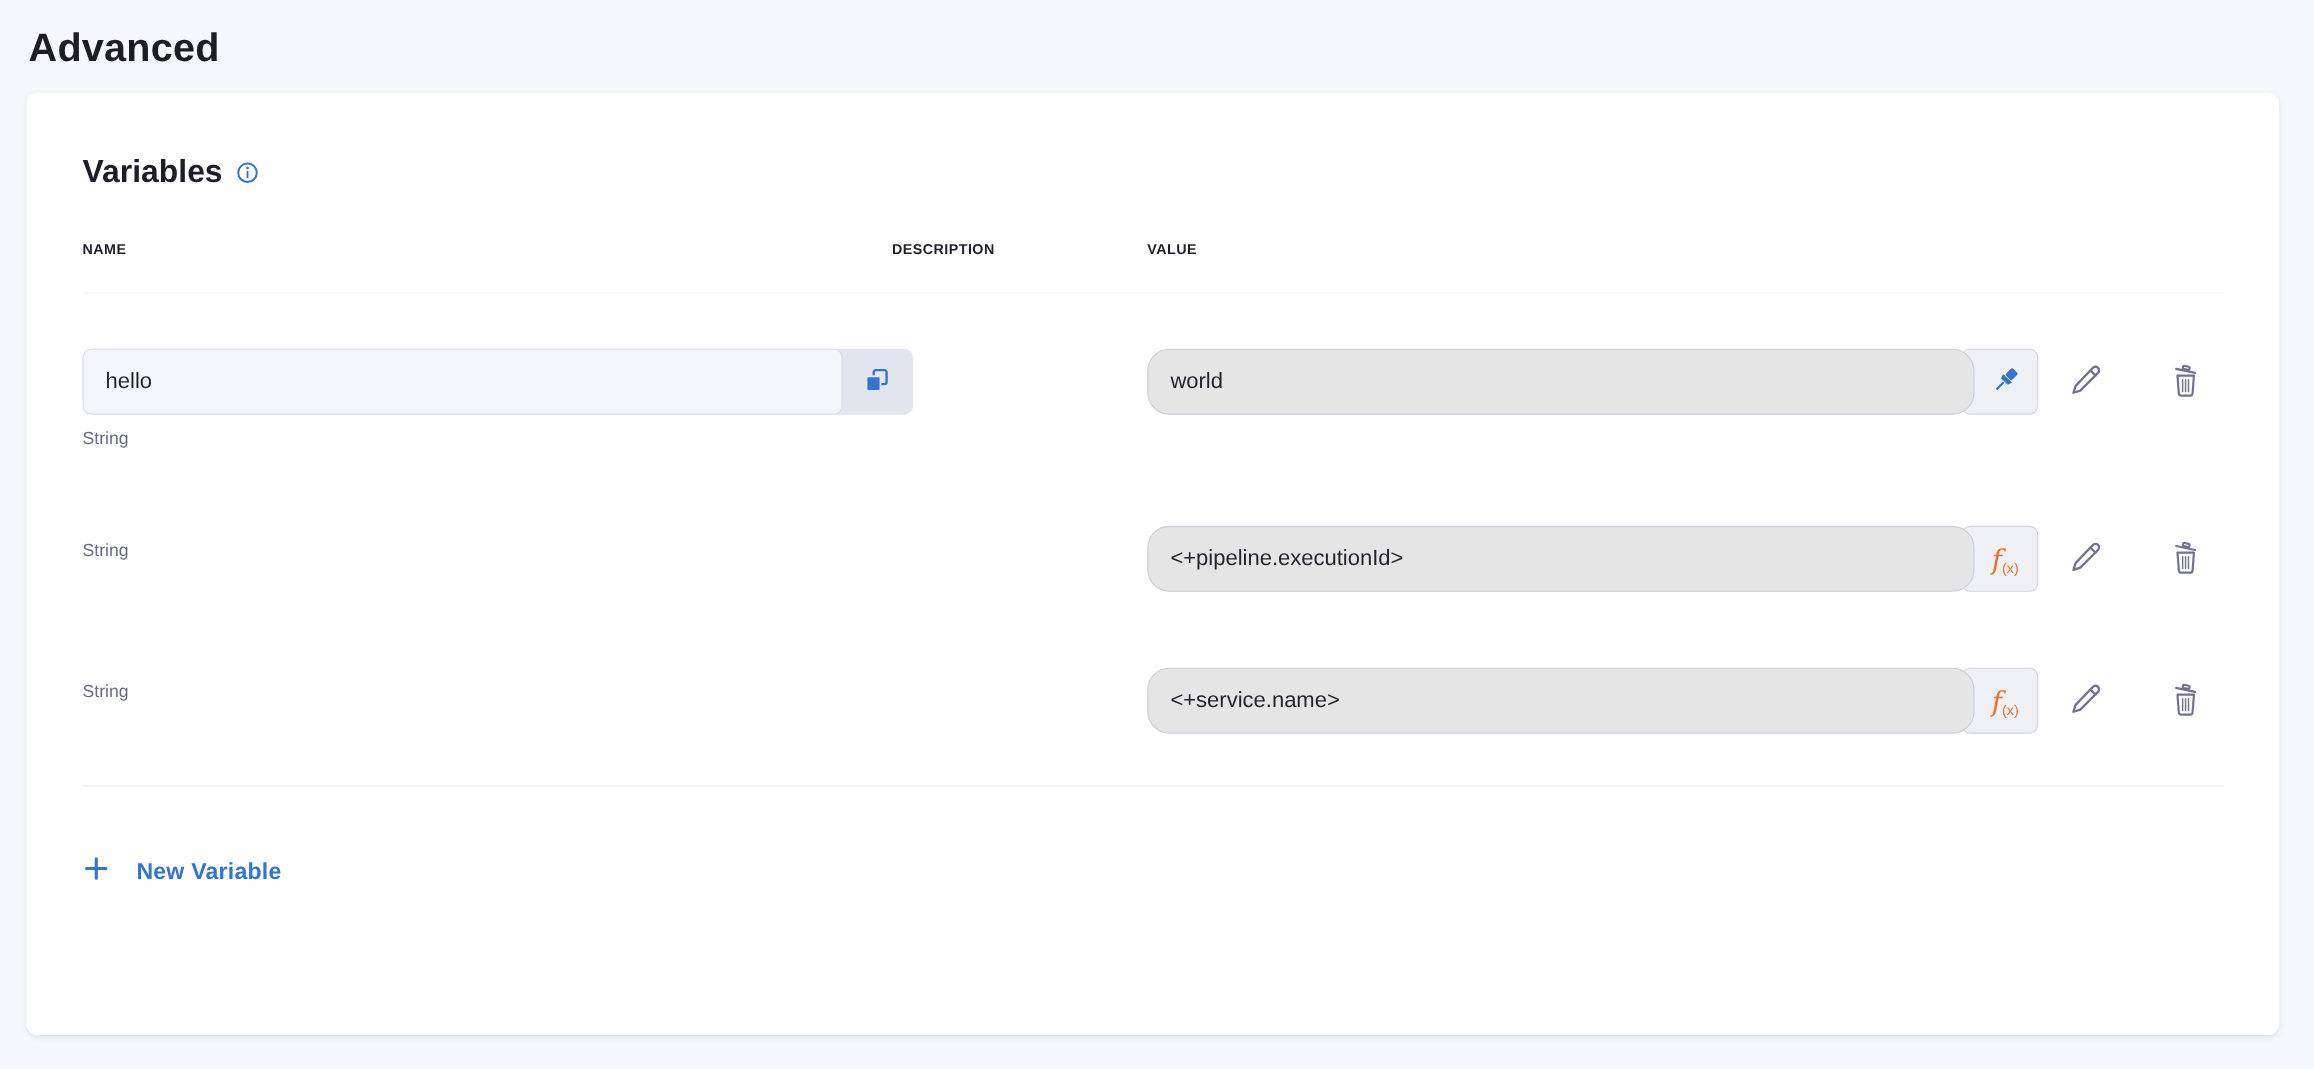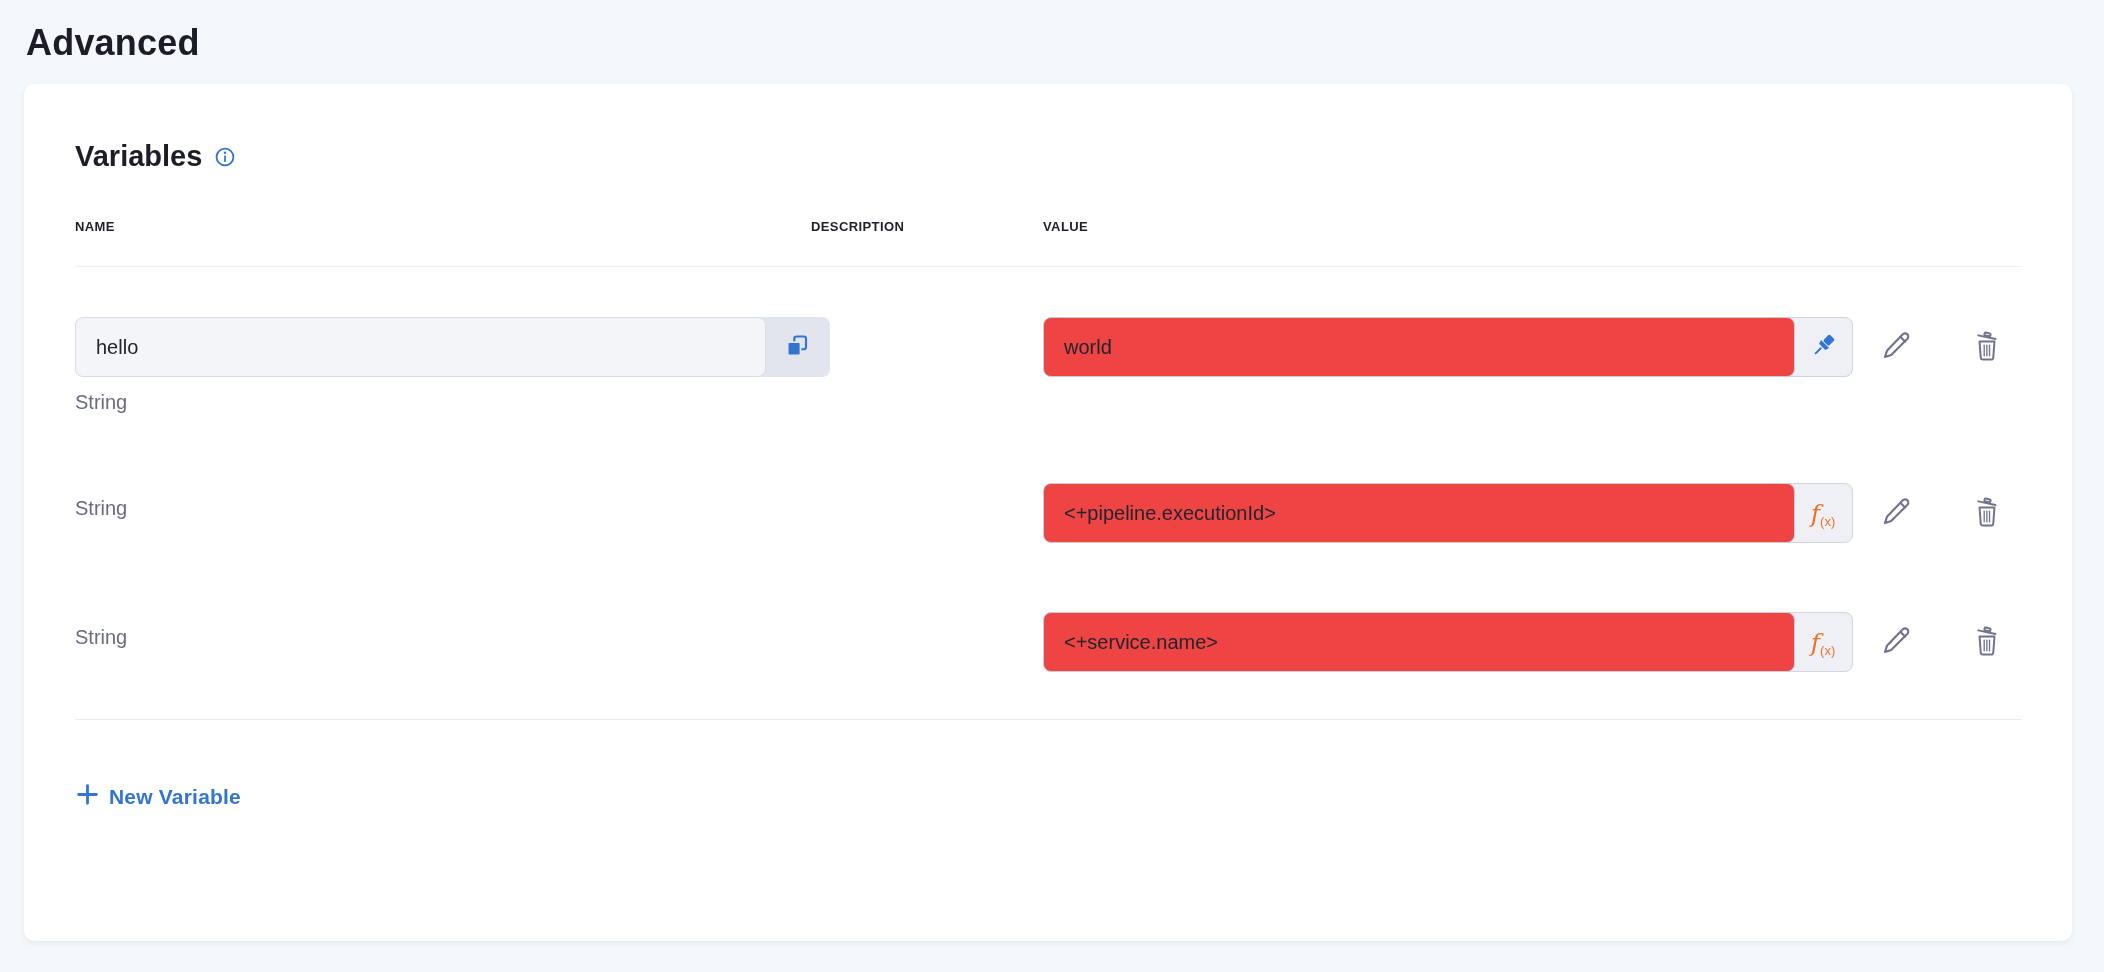--- a/index.html
+++ b/index.html
@@ -48,27 +48,27 @@
     font-size:20px; color:#23242e; padding:0 20px;
     font-family:inherit; outline:none; min-width:0;
   }
   .copy-btn {
     width:76px; margin-left:-12px; z-index:0;
     background:#e2e5ee; border-radius:8px;
     display:flex; align-items:center; justify-content:center;
     padding-left:10px; cursor:pointer; border:none;
   }
 
-  .type-label { font-size:20px; color:#696b80; margin-top:14px; }
+  .type-label { font-size:16px; color:#696b80; margin-top:14px; }
 
   
   .valuefield { display:flex; height:60px; width:810px; position:relative; }
   .valuefield .vf-input {
     position:relative; z-index:1; flex:1;
-    background:#ef4444; border:1px solid #c9ccd9; border-radius:8px;
+    background:#e5e5e5; border:1px solid #c9ccd9; border-radius:20px;
     font-size:20px; color:#23242e; padding:0 20px;
     font-family:inherit; outline:none; min-width:0;
   }
   .mode-btn {
     width:70px; margin-left:-12px; z-index:0;
     background:#eef0f6; border:1px solid #d2d4df; border-radius:8px;
     display:flex; align-items:center; justify-content:center;
     padding-left:10px; cursor:pointer;
   }
 
@@ -79,21 +79,21 @@
   .fx sub { font-size:13px; font-style:normal; font-family:"Liberation Sans", sans-serif; line-height:1; margin-bottom:-2px; }
 
   .row-actions { display:flex; align-items:center; height:60px; padding-left:26px; }
   .icon-btn { background:none; border:none; cursor:pointer; display:inline-flex; align-items:center; padding:0; }
   .icon-btn + .icon-btn { margin-left:58px; }
 
   .rows-divider { border-bottom:1px solid #e9eaf2; margin-top:47px; }
 
   .footer { padding-top:62px; }
   .add-btn {
-    display:inline-flex; align-items:center; gap:9px;
+    display:inline-flex; align-items:center; gap:24px;
     background:none; border:none; cursor:pointer;
     color:#3274d0; font-size:21px; font-weight:bold; font-family:inherit;
     letter-spacing:.2px;
   }
 </style>
 </head>
 <body>
 
 <div class="viewport">
   <div class="page-title">Advanced</div>

